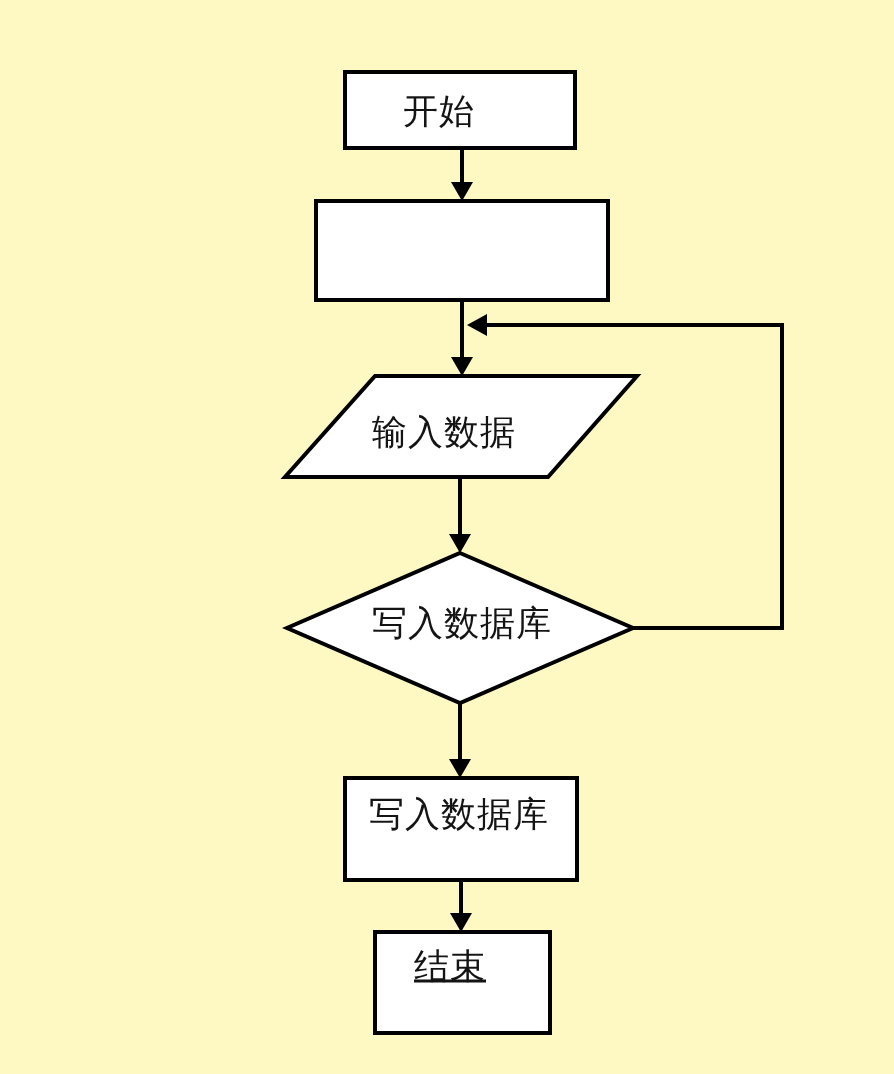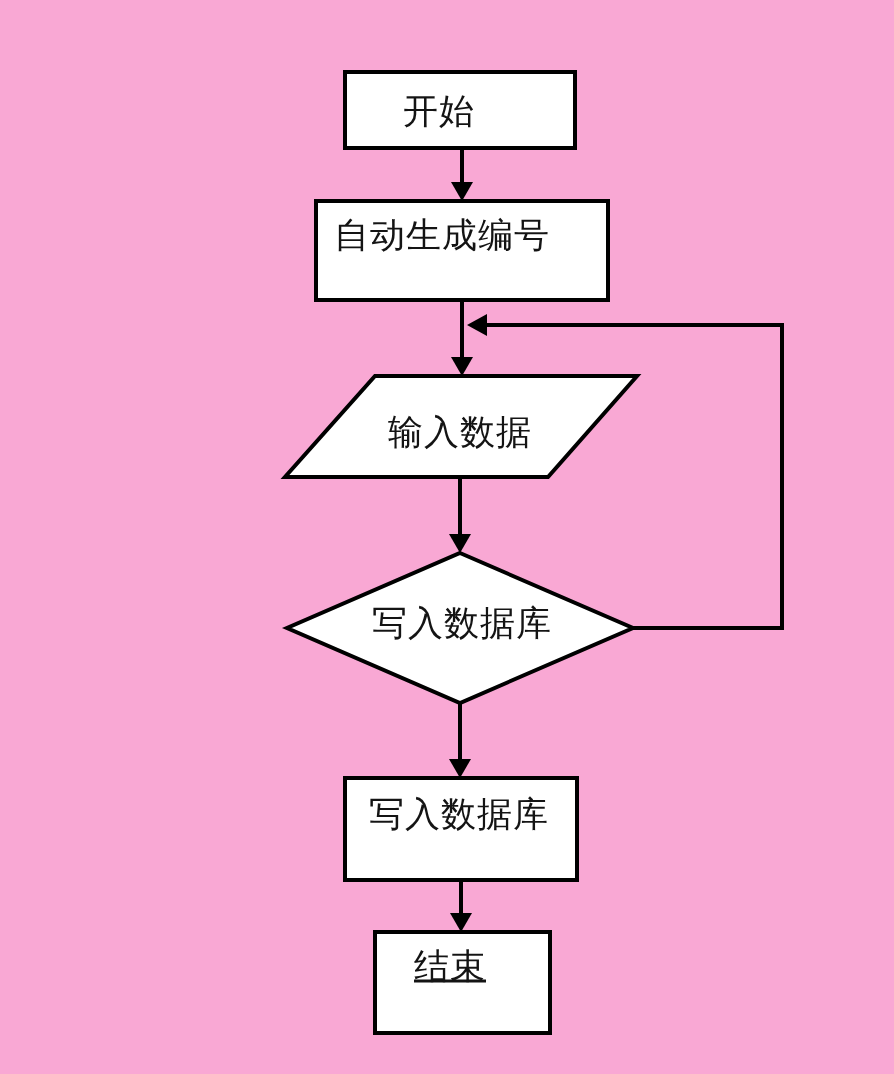--- a/index.html
+++ b/index.html
@@ -4,21 +4,21 @@
 <style>
   html, body {
     margin: 0;
     padding: 0;
     background: #ffffff;
   }
   .stage {
     position: relative;
     width: 894px;
     height: 1074px;
-    background: #f9a8d4;
+    background: #fef9c3;
     font-family: "Liberation Sans", sans-serif;
     overflow: hidden;
   }
   .stage svg {
     position: absolute;
     left: 0;
     top: 0;
   }
   .shape {
     fill: #ffffff;
@@ -90,23 +90,22 @@
     </g>
 
     <g>
       <line class="edge-line" x1="461" y1="880" x2="461" y2="915"></line>
       <polygon class="arrow-head" points="461,932 450,913 472,913"></polygon>
     </g>
   </svg>
 
   <div class="node-label" style="left:439px; top:110px;">开始</div>
 
-  <div class="node-label" style="left:442px; top:234px;">自动生成编号</div>
 
-  <div class="node-label" style="left:460px; top:431px;text-align:right;">输入数据</div>
+  <div class="node-label" style="left:444px; top:431px;text-align:right;">输入数据</div>
 
   <div class="node-label" style="left:462px; top:622px;">写入数据库</div>
 
   <div class="node-label" style="left:459px; top:813px;">写入数据库</div>
 
   <div class="node-label" style="left:450px; top:965px;text-decoration:underline;">结束</div>
 
 </div>
 
 </body></html>

